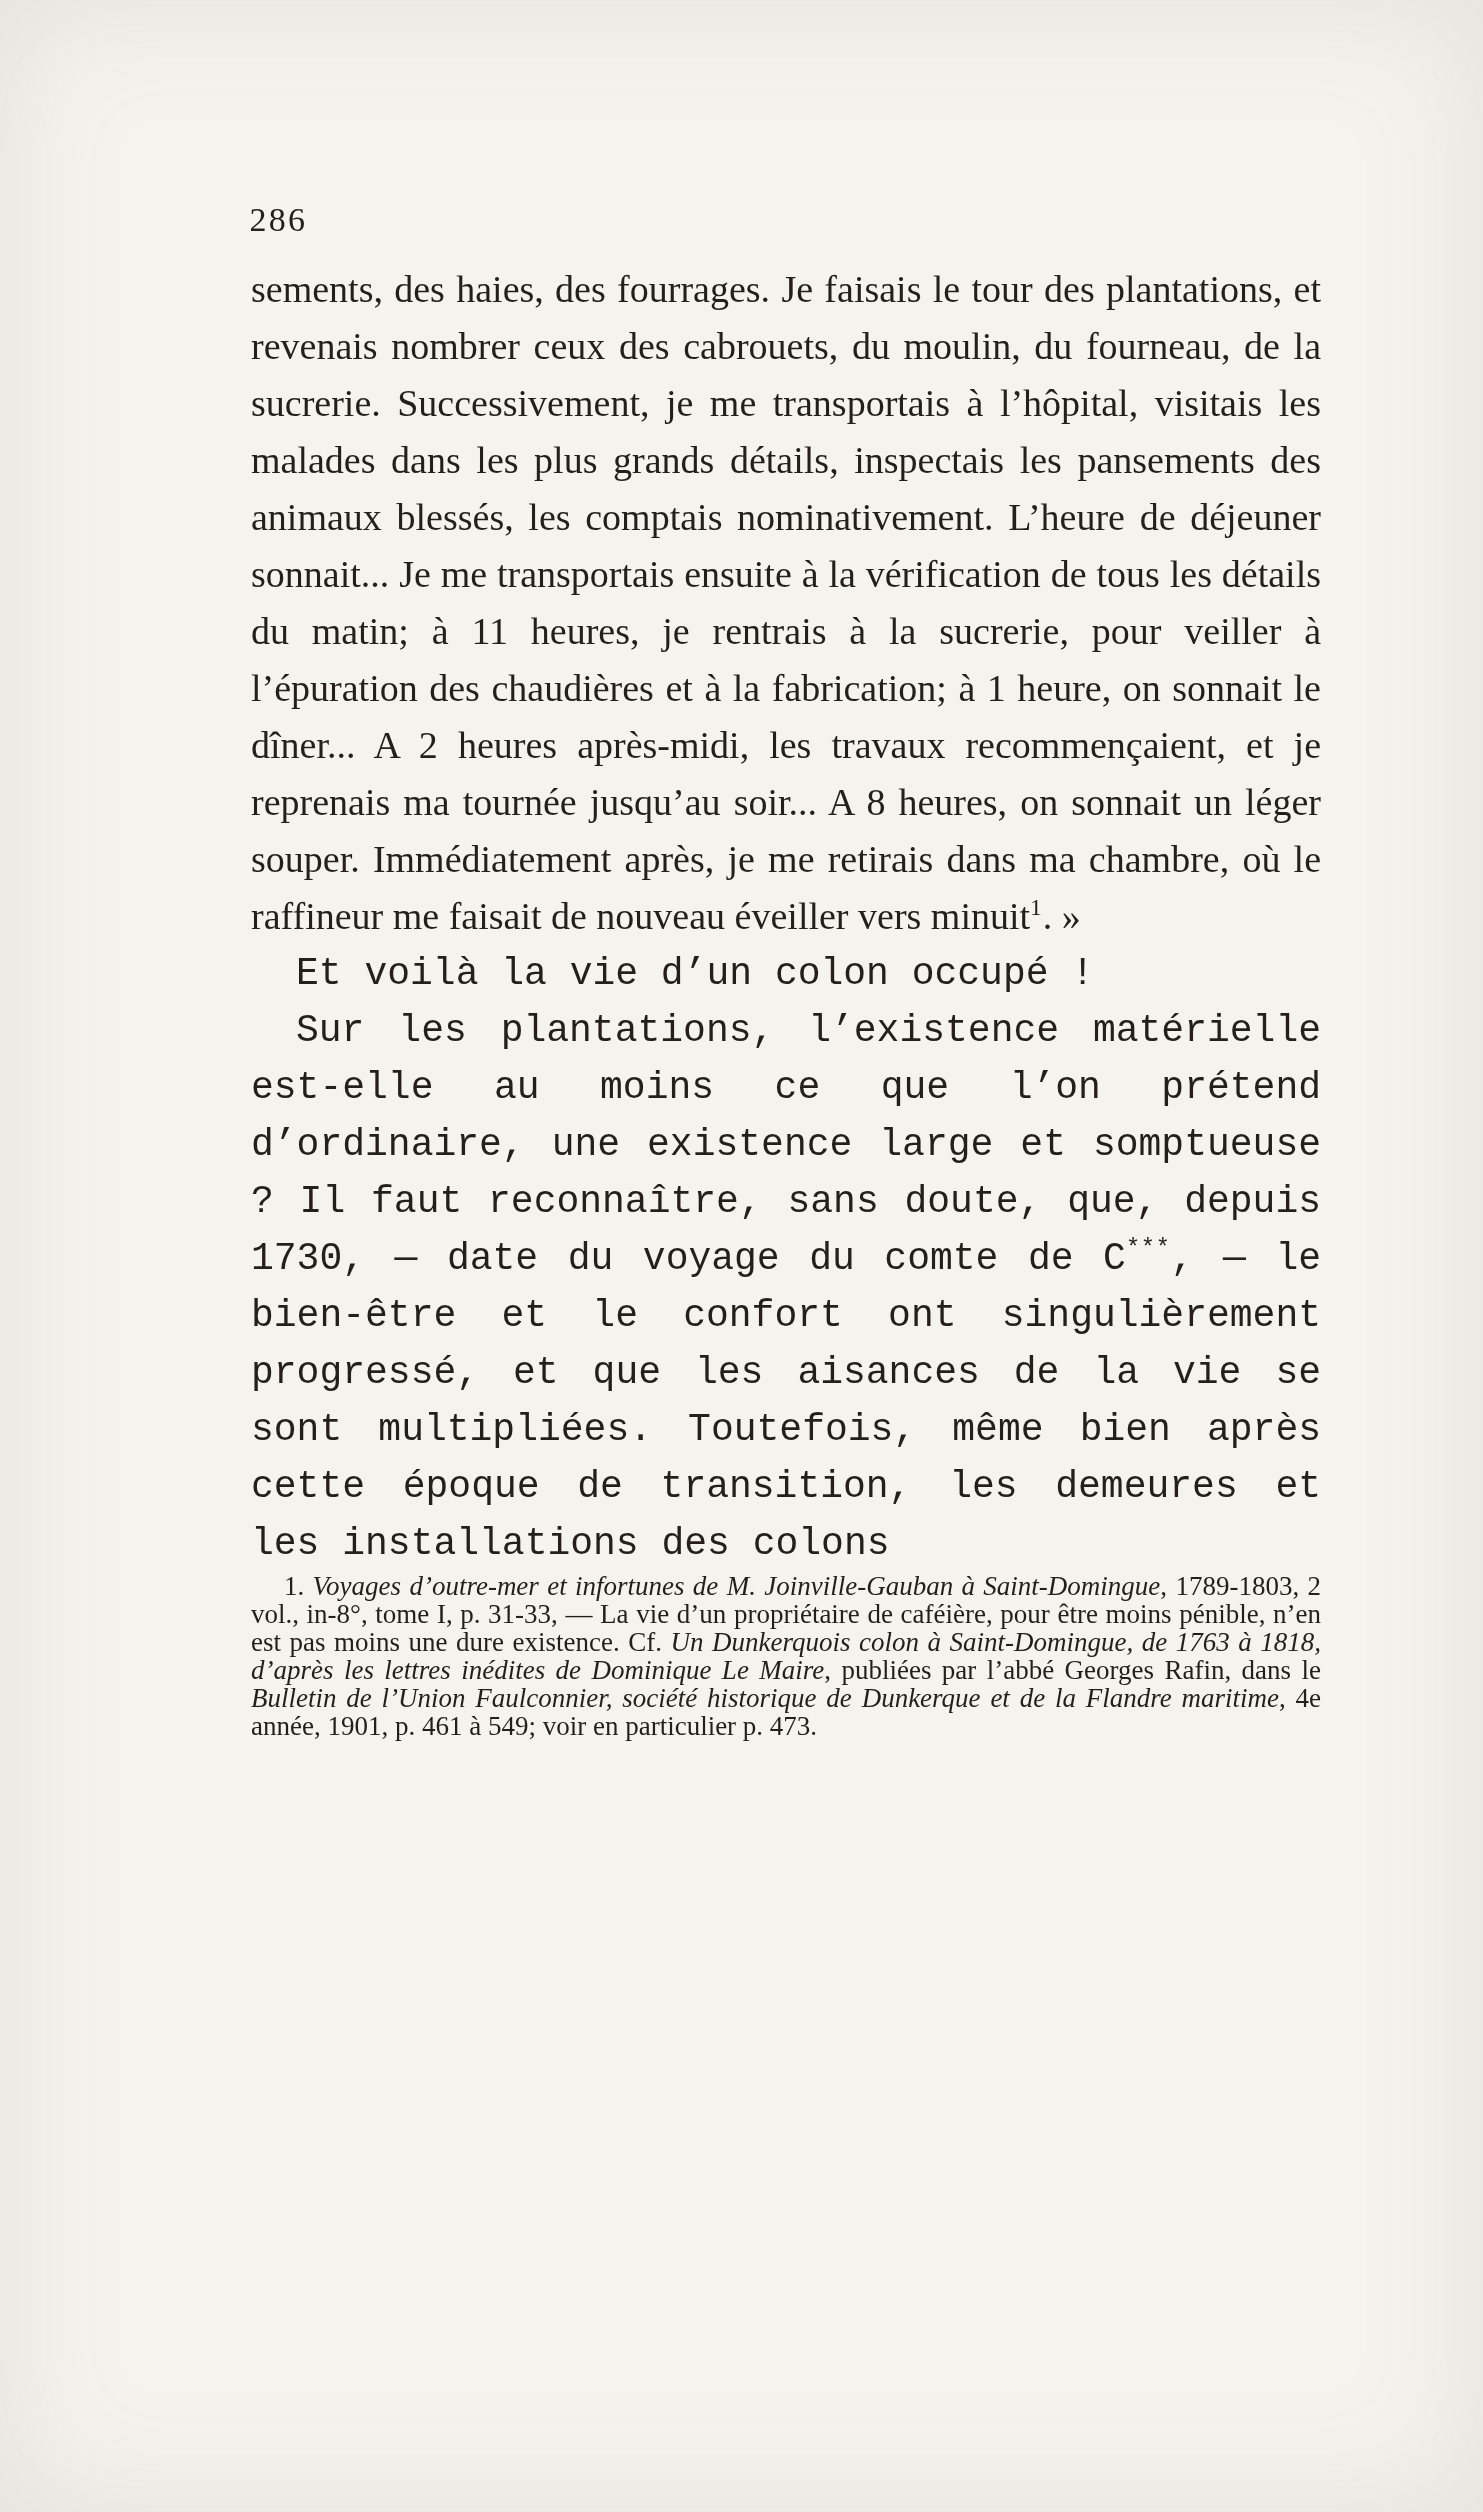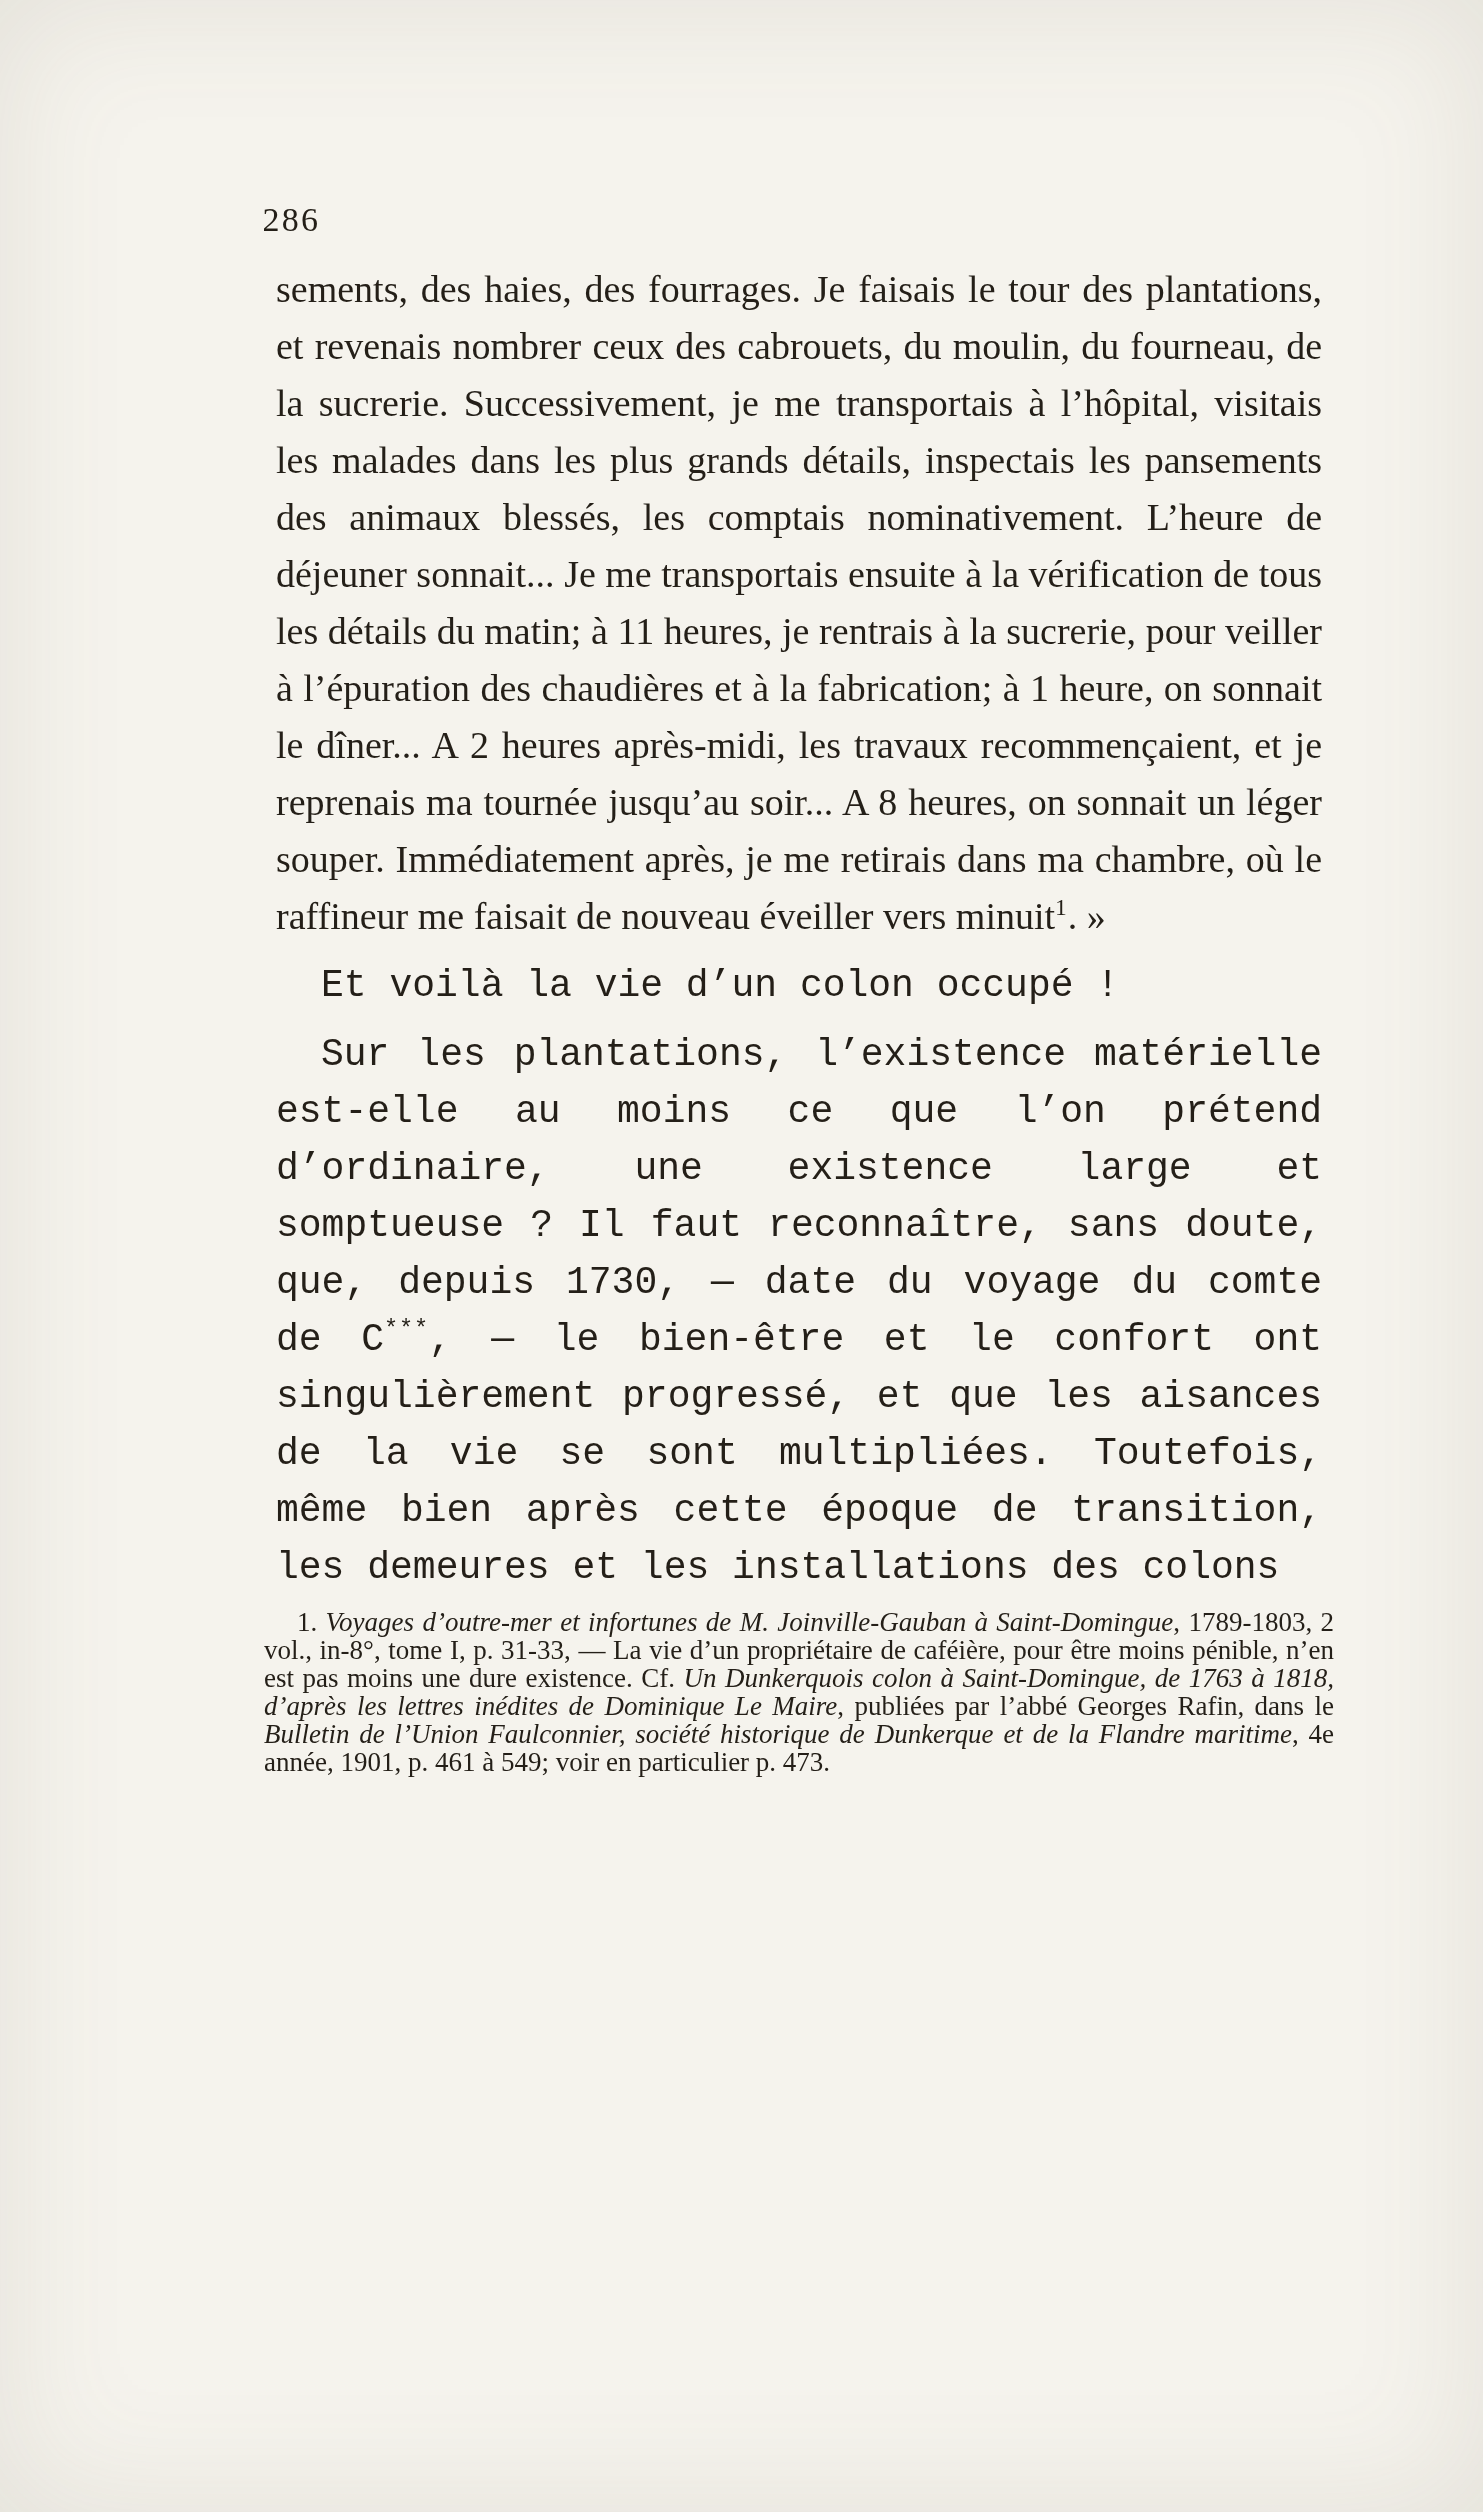--- a/index.html
+++ b/index.html
@@ -12,21 +12,21 @@
     width: 1483px;
     height: 2512px;
     background: #f5f3ed;
     box-shadow: inset 0 0 132px rgba(110, 95, 70, 0.12);
     font-family: "Liberation Serif", serif;
     color: #241f18;
     overflow: hidden;
   }
   .textblock {
     position: absolute;
-    left: 264px;
+    left: 251px;
     top: 196px;
     width: 1070px;
   }
   .header {
     position: relative;
     height: 48px;
     margin-bottom: 17px;
   }
   .pagenum {
     position: absolute;
@@ -36,21 +36,21 @@
     letter-spacing: 2.3px;
   }
   .runtitle {
     display: block;
     text-align: center;
     font-size: 31px;
     letter-spacing: 4.7px;
     padding-top: 7px;
   }
   p.body {
-    margin: 12px;
+    margin: 0;
     font-size: 38px;
     line-height: 57px;
     text-align: justify;
   }
   .indent {
     text-indent: 45px;
     font-family: Liberation Mono, monospace;
   }
   .gap-before {
     margin-top: 42px;

